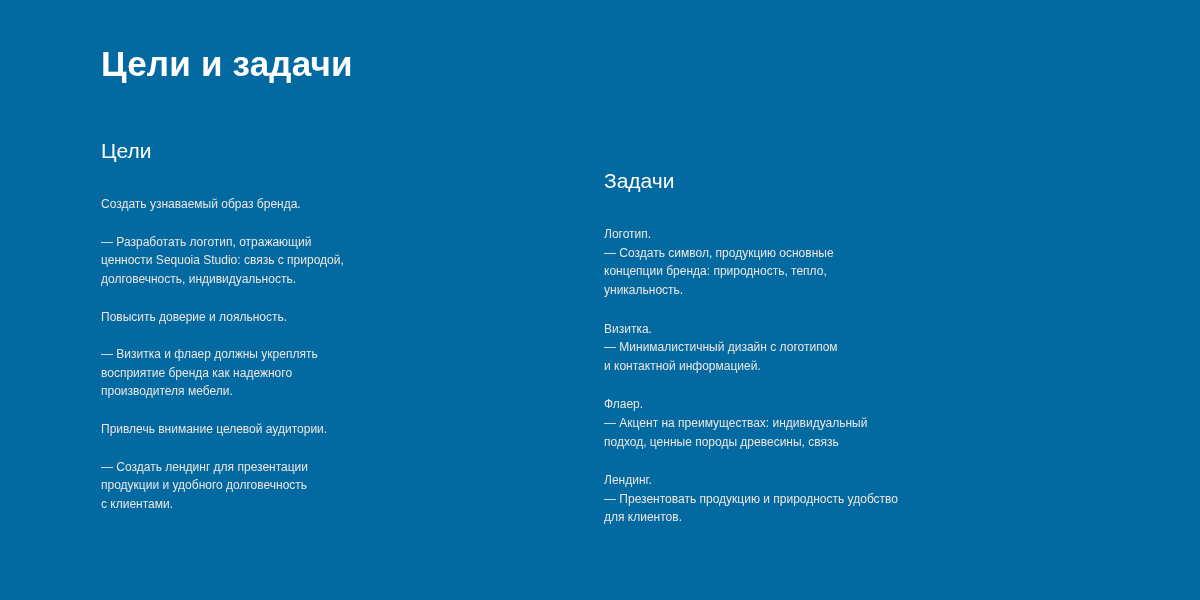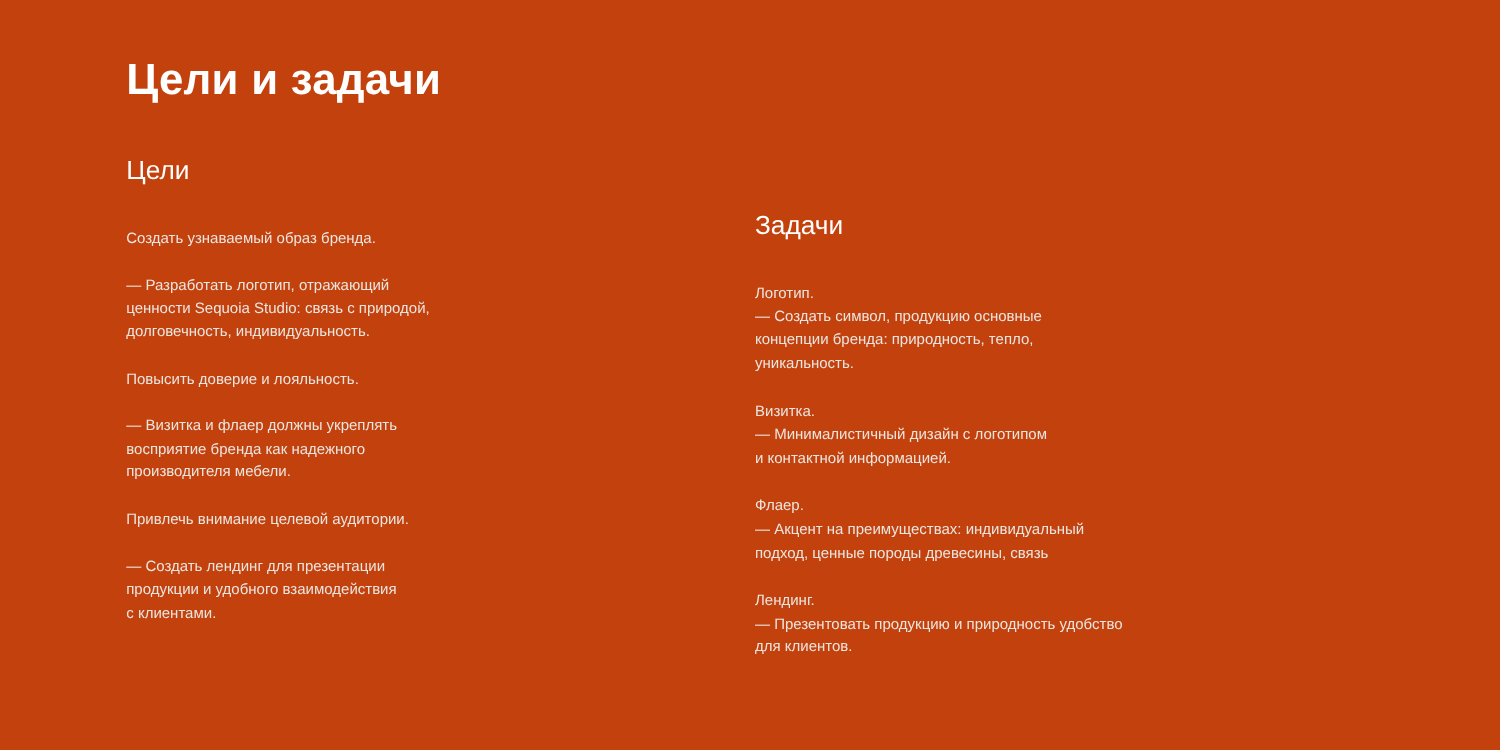--- a/index.html
+++ b/index.html
@@ -10,21 +10,21 @@
     width: 1200px;
     height: 600px;
     background: #573d2d;
     font-family: "Liberation Sans", sans-serif;
     overflow: hidden;
   }
   .slide {
     position: relative;
     width: 1200px;
     height: 600px;
-    background: #c2410c;
+    background: #0369a1;
     box-sizing: border-box;
   }
   .slide-title {
     position: absolute;
     left: 101px;
     top: 44px;
     font-size: 35px;
     font-weight: bold;
     color: #ffffff;
     letter-spacing: 0.2px;
@@ -36,20 +36,21 @@
     top: 124px;
     width: 1200px;
   }
   .column {
     position: absolute;
     top: 0;
   }
   .col-left {
     left: 101px;
     width: 460px;
+    margin-top: 14px;
   }
   .col-right {
     left: 604px;
     width: 500px;
     margin-top: 44px;
   }
   .col-heading {
     font-size: 21px;
     color: #ffffff;
     font-weight: normal;
@@ -97,21 +98,21 @@
       <div class="block">
         <p>— Визитка и флаер должны укреплять</p>
         <p>восприятие бренда как надежного</p>
         <p>производителя мебели.</p>
       </div>
       <div class="block">
         <p>Привлечь внимание целевой аудитории.</p>
       </div>
       <div class="block">
         <p>— Создать лендинг для презентации</p>
-        <p>продукции и удобного взаимодействия</p>
+        <p>продукции и удобного долговечность</p>
         <p>с клиентами.</p>
       </div>
     </div>
 
     <div class="column col-right">
       <div class="col-heading">Задачи</div>
       <div class="block">
         <p>Логотип.</p>
         <p>— Создать символ, продукцию основные</p>
         <p>концепции бренда: природность, тепло,</p>

